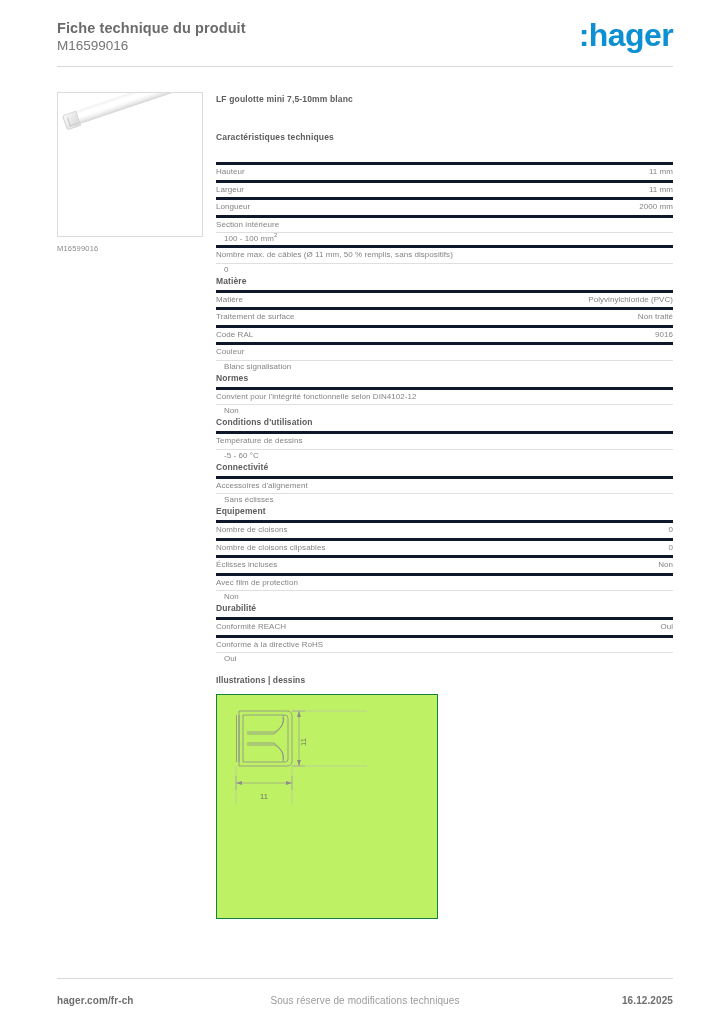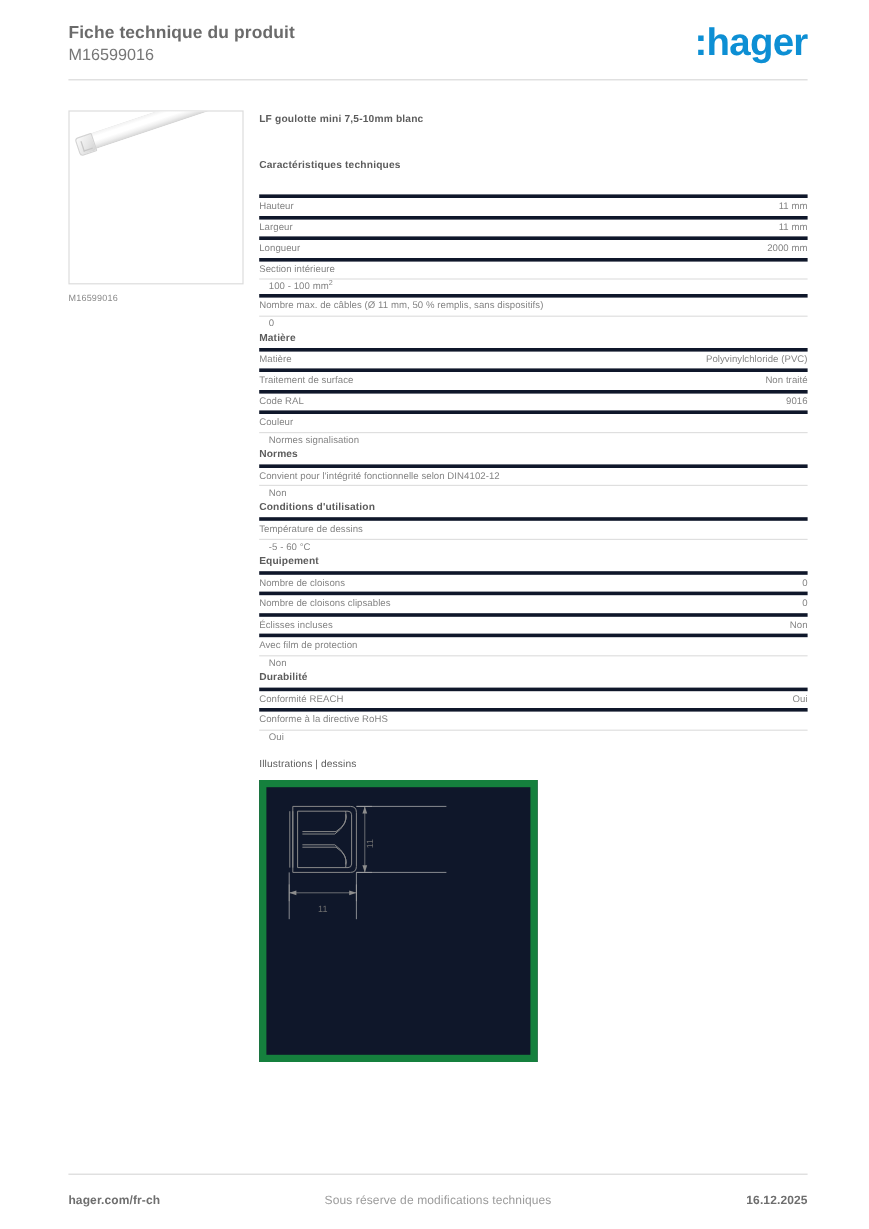--- a/index.html
+++ b/index.html
@@ -183,31 +183,31 @@
     vertical-align: super;
     line-height: 0;
   }
 
   
   .illus-section {
     margin-top: 22px;
   }
   .illus-title {
     font-size: 8.5px;
-    font-weight: normal;
+    font-weight: bold;
     color: #5c5c5c;
     letter-spacing: 0.1px;
     margin-bottom: 9px;
   }
   .illus-box {
     width: 220px;
     height: 223px;
-    border: 6px solid #15803d;
+    border: 1px solid #15803d;
     position: relative;
-    background: #0f172a;
+    background: #bef264;
   }
   .drawing {
     position: absolute;
     left: 0;
     top: 0;
   }
 
   
   .footer-rule {
     position: absolute;
@@ -309,35 +309,42 @@
         <div class="row">
           <span class="row-label">Traitement de surface</span>
           <span class="row-value">Non traité</span>
         </div>
         <div class="row">
           <span class="row-label">Code RAL</span>
           <span class="row-value">9016</span>
         </div>
         <div class="row">
           <span class="row-label">Couleur</span>
-          <span class="row-value">Normes signalisation</span>
+          <span class="row-value">Blanc signalisation</span>
         </div>
       </div>
       <div class="group">
         <div class="group-title">Normes</div>
         <div class="row">
           <span class="row-label">Convient pour l'intégrité fonctionnelle selon DIN4102-12</span>
           <span class="row-value">Non</span>
         </div>
       </div>
       <div class="group">
         <div class="group-title">Conditions d'utilisation</div>
         <div class="row">
           <span class="row-label">Température de dessins</span>
           <span class="row-value">-5 - 60 °C</span>
+        </div>
+      </div>
+      <div class="group">
+        <div class="group-title">Connectivité</div>
+        <div class="row">
+          <span class="row-label">Accessoires d'alignement</span>
+          <span class="row-value">Sans éclisses</span>
         </div>
       </div>
       <div class="group">
         <div class="group-title">Equipement</div>
         <div class="row">
           <span class="row-label">Nombre de cloisons</span>
           <span class="row-value">0</span>
         </div>
         <div class="row">
           <span class="row-label">Nombre de cloisons clipsables</span>

